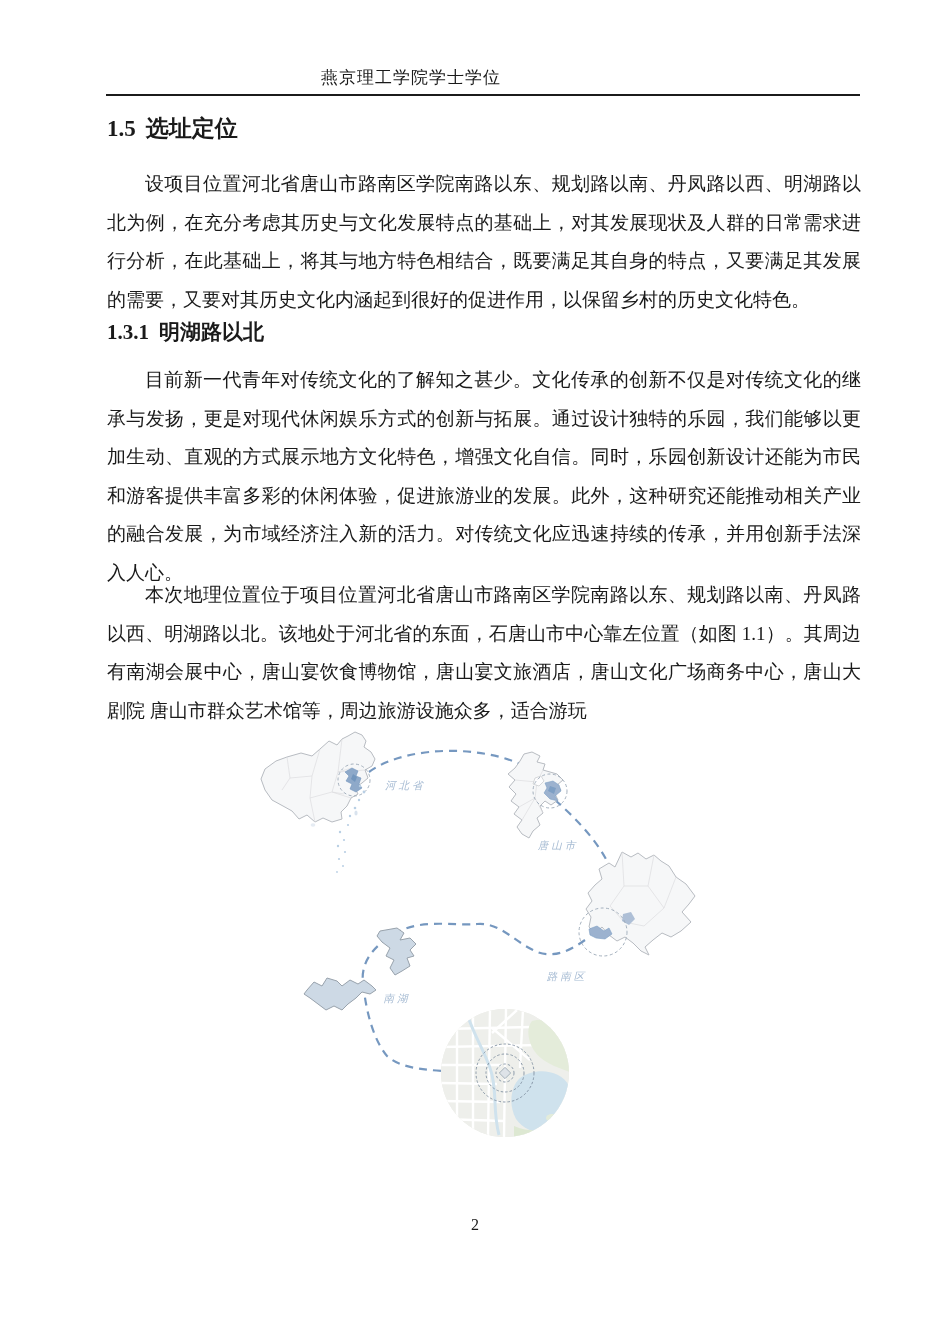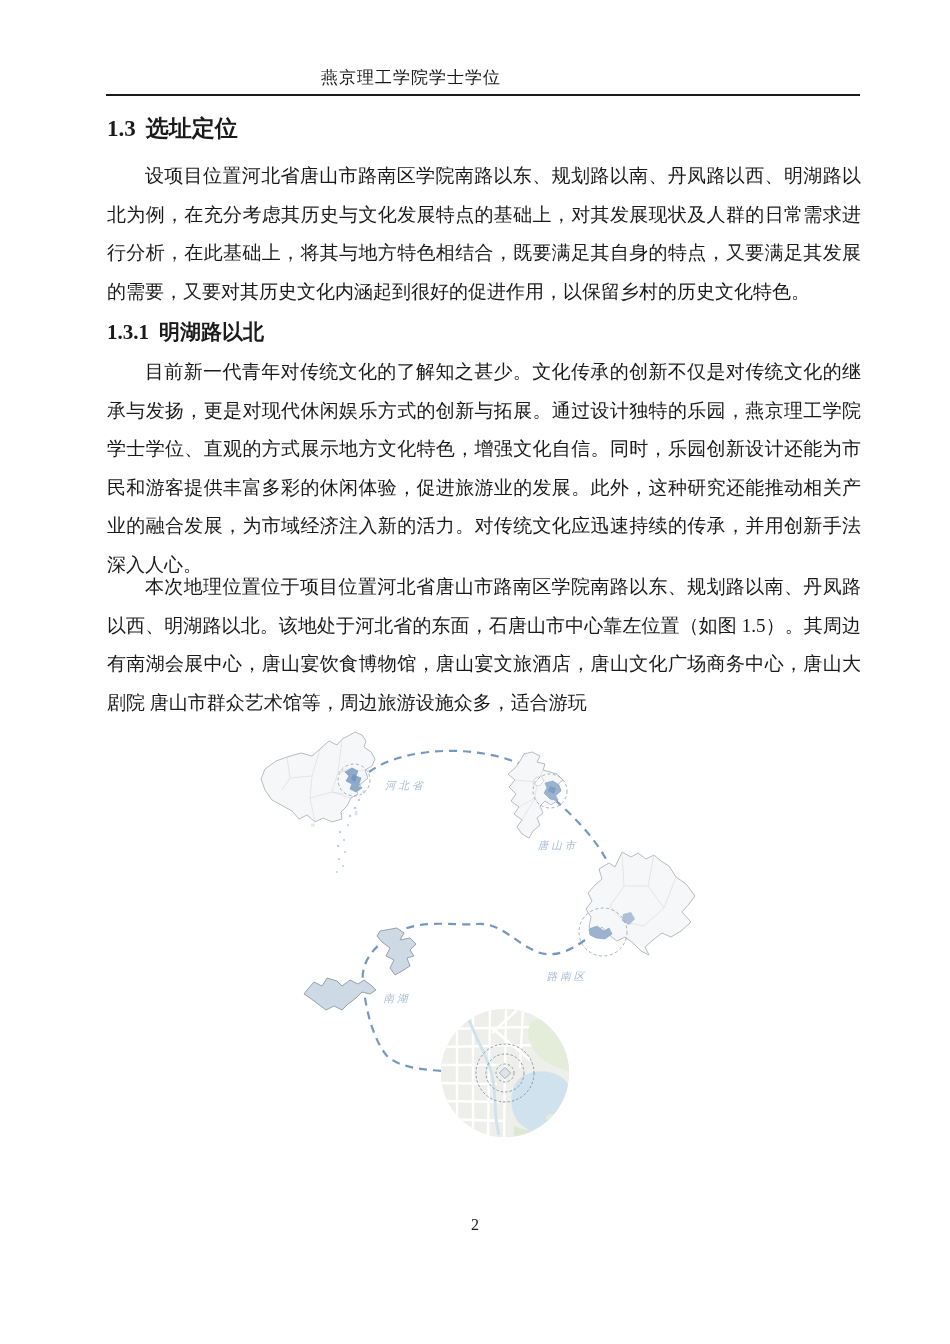--- a/index.html
+++ b/index.html
@@ -7,47 +7,47 @@
        font-family:"Liberation Serif","DejaVu Serif",serif;color:#1a1a1a;}
   .abs{position:absolute;}
   .header-text{top:66px;left:0;width:822px;text-align:center;font-size:17px;letter-spacing:1px;}
   .header-rule{top:94px;left:106px;width:754px;height:2px;background:#1b1b1b;}
   .h1{top:113px;left:107px;font-size:23px;font-weight:bold;
       font-family:"Liberation Sans","DejaVu Sans",sans-serif;}
   .h1 .num,.h2 .num{font-family:"Liberation Serif","DejaVu Serif",serif;font-weight:bold;margin-right:10px;}
   .h2{top:318px;left:107px;font-size:21px;font-weight:bold;
       font-family:"Liberation Sans","DejaVu Sans",sans-serif;}
   .para{left:107px;width:754px;font-size:19px;line-height:38.5px;
-        text-align:justify;text-justify:inter-character;text-indent:38px;}
+        text-align:justify;text-justify:inter-character;text-indent:38px;margin-top:8px;}
   .p1{top:157px;}
   .p2{top:353px;}
   .p3{top:568px;}
   .figure{top:728px;left:252px;width:456px;height:416px;}
   .pageno{top:1216px;left:0;width:950px;text-align:center;font-size:16px;}
   svg text.maplabel{font-family:"DejaVu Serif","Liberation Serif",serif;font-style:italic;
        fill:#a6bbd3;font-size:10.5px;letter-spacing:3px;}
 </style>
 </head>
 <body>
 
 <div class="abs header-text">燕京理工学院学士学位</div>
 <div class="abs header-rule"></div>
 
 <div class="abs h1">
-  <span class="num">1.3</span><span>选址定位</span>
+  <span class="num">1.5</span><span>选址定位</span>
 </div>
 
 <div class="abs para p1">设项目位置河北省唐山市路南区学院南路以东、规划路以南、丹凤路以西、明湖路以北为例，在充分考虑其历史与文化发展特点的基础上，对其发展现状及人群的日常需求进行分析，在此基础上，将其与地方特色相结合，既要满足其自身的特点，又要满足其发展的需要，又要对其历史文化内涵起到很好的促进作用，以保留乡村的历史文化特色。</div>
 
 <div class="abs h2">
   <span class="num">1.3.1</span><span>明湖路以北</span>
 </div>
 
-<div class="abs para p2">目前新一代青年对传统文化的了解知之甚少。文化传承的创新不仅是对传统文化的继承与发扬，更是对现代休闲娱乐方式的创新与拓展。通过设计独特的乐园，燕京理工学院学士学位、直观的方式展示地方文化特色，增强文化自信。同时，乐园创新设计还能为市民和游客提供丰富多彩的休闲体验，促进旅游业的发展。此外，这种研究还能推动相关产业的融合发展，为市域经济注入新的活力。对传统文化应迅速持续的传承，并用创新手法深入人心。</div>
-<div class="abs para p3">本次地理位置位于项目位置河北省唐山市路南区学院南路以东、规划路以南、丹凤路以西、明湖路以北。该地处于河北省的东面，石唐山市中心靠左位置（如图 1.5）。其周边有南湖会展中心，唐山宴饮食博物馆，唐山宴文旅酒店，唐山文化广场商务中心，唐山大剧院 唐山市群众艺术馆等，周边旅游设施众多，适合游玩</div>
+<div class="abs para p2">目前新一代青年对传统文化的了解知之甚少。文化传承的创新不仅是对传统文化的继承与发扬，更是对现代休闲娱乐方式的创新与拓展。通过设计独特的乐园，我们能够以更加生动、直观的方式展示地方文化特色，增强文化自信。同时，乐园创新设计还能为市民和游客提供丰富多彩的休闲体验，促进旅游业的发展。此外，这种研究还能推动相关产业的融合发展，为市域经济注入新的活力。对传统文化应迅速持续的传承，并用创新手法深入人心。</div>
+<div class="abs para p3">本次地理位置位于项目位置河北省唐山市路南区学院南路以东、规划路以南、丹凤路以西、明湖路以北。该地处于河北省的东面，石唐山市中心靠左位置（如图 1.1）。其周边有南湖会展中心，唐山宴饮食博物馆，唐山宴文旅酒店，唐山文化广场商务中心，唐山大剧院 唐山市群众艺术馆等，周边旅游设施众多，适合游玩</div>
 
 <div class="abs figure">
 <svg width="456" height="416" viewBox="0 0 456 416" xmlns="http://www.w3.org/2000/svg">
   <defs>
     <clipPath id="cm">
           <circle cx="253" cy="345" r="64"></circle>
         </clipPath>
   </defs>
 
   <g fill="none" stroke="#5e86b5" stroke-width="2.2" stroke-dasharray="8 6" opacity="0.85">

